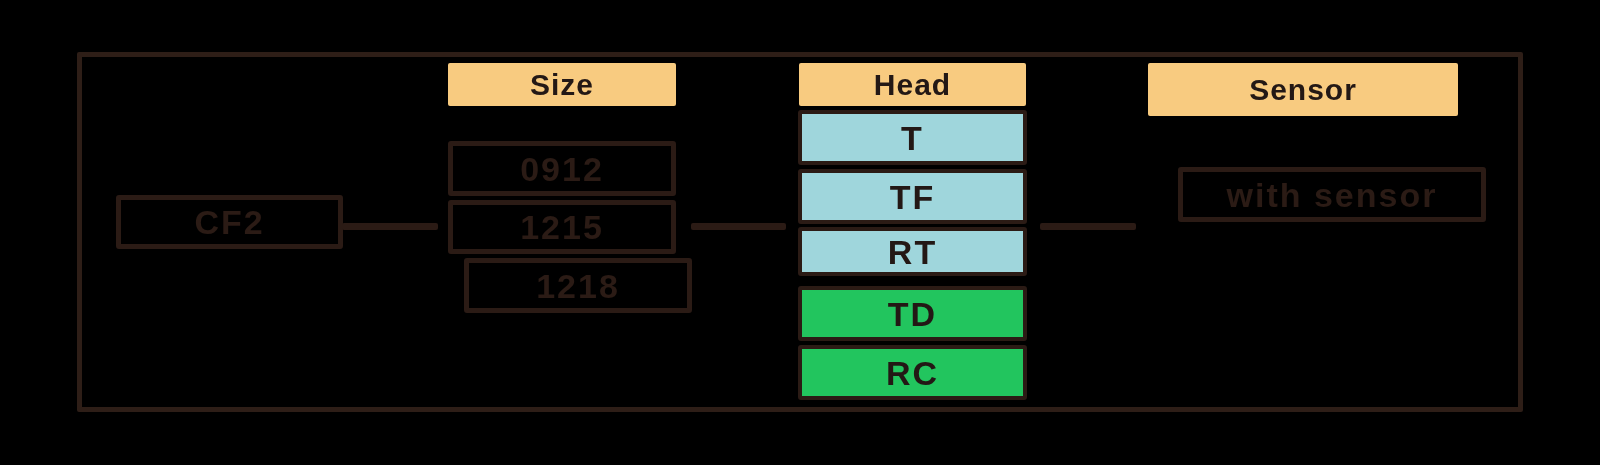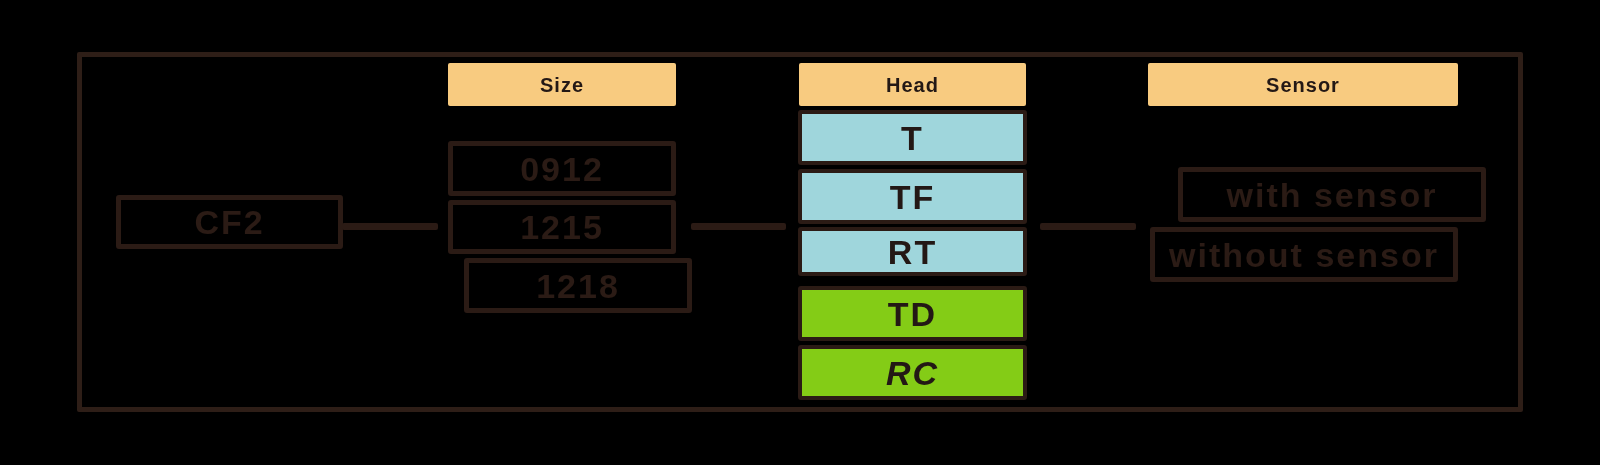--- a/index.html
+++ b/index.html
@@ -38,53 +38,53 @@
     line-height: 1;
   }
   .header {
     position: absolute;
     box-sizing: border-box;
     background: #F8CB80;
     border-radius: 2px;
     display: flex;
     align-items: center;
     justify-content: center;
-    font-size: 20px;
+    font-size: 30px;
     letter-spacing: 1px;
     color: #231815;
     line-height: 1;
   }
   .head-box {
     border-width: 4px;
     color: #231815;
   }
   .fill-blue  { background: #9FD6DC; }
-  .fill-green { background: #84cc16; }
+  .fill-green { background: #22c55e; }
   .connector {
     position: absolute;
     height: 7px;
     background: #2B1B15;
     border-radius: 2px;
   }
   
   .model-box     { left: 100px;  top: 195px; width: 227px; height: 54px; margin-left: 16px; }
 
   .size-header   { left: 448px;  top: 63px;  width: 228px; height: 43px; }
   .size-box-0    { left: 448px;  top: 141px; width: 228px; height: 55px; }
   .size-box-1    { left: 448px;  top: 200px; width: 228px; height: 54px; }
   .size-box-2    { left: 464px;  top: 258px; width: 228px; height: 55px; }
 
   .head-header   { left: 799px;  top: 63px;  width: 227px; height: 43px; }
   .head-box-0    { left: 798px;  top: 110px; width: 229px; height: 55px; }
   .head-box-1    { left: 798px;  top: 169px; width: 229px; height: 55px; }
   .head-box-2    { left: 798px;  top: 227px; width: 229px; height: 49px; }
   .head-box-3    { left: 798px;  top: 286px; width: 229px; height: 55px; }
-  .head-box-4    { left: 798px;  top: 345px; width: 229px; height: 55px; font-style: italic; }
+  .head-box-4    { left: 798px;  top: 345px; width: 229px; height: 55px; }
 
-  .sensor-header { left: 1148px; top: 63px;  width: 310px; height: 43px; }
+  .sensor-header { left: 1148px; top: 63px;  width: 310px; height: 53px; }
   .sensor-box-0  { left: 1150px; top: 167px; width: 308px; height: 55px; margin-left: 28px; }
   .sensor-box-1  { left: 1150px; top: 227px; width: 308px; height: 55px; }
 
   .connector-1   { left: 342px;  top: 223px; width: 96px; }
   .connector-2   { left: 691px;  top: 223px; width: 95px; }
   .connector-3   { left: 1040px; top: 223px; width: 96px; }
 </style>
 </head>
 <body>
 
@@ -131,17 +131,14 @@
   <div class="box head-box head-box-4 fill-green">
     <span>RC</span>
   </div>
 
   <div class="header sensor-header">
     <span>Sensor</span>
   </div>
   <div class="box sensor-box-0">
     <span>with sensor</span>
   </div>
-  <div class="box sensor-box-1">
-    <span>without sensor</span>
-  </div>
 
 </div>
 
 </body></html>

